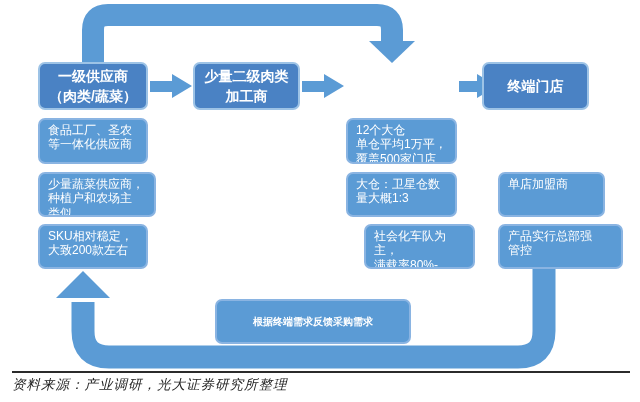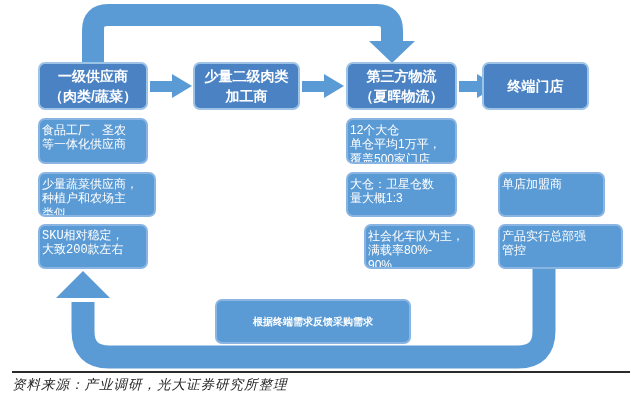--- a/index.html
+++ b/index.html
@@ -25,21 +25,21 @@
     position:absolute;box-sizing:border-box;border-radius:7px;
     color:var(--box-text);white-space:pre-line;overflow:hidden;
   }
   .titlebox{
     background:var(--title-box-fill);border:2px solid var(--title-box-border);
     display:flex;align-items:center;justify-content:center;text-align:center;
     font-size:14px;font-weight:bold;line-height:1.45;
   }
   .notebox{
     background:var(--note-box-fill);border:2px solid var(--note-box-border);
-    font-size:12px;line-height:1.2;padding:3px 2px;text-align:left;
+    font-size:12px;line-height:1.2;padding:3px 8px;text-align:left;
   }
   .feedbackbox{
     background:var(--note-box-fill);border:2px solid var(--note-box-border);
     display:flex;align-items:center;justify-content:center;text-align:center;
     font-size:10px;font-weight:bold;
   }
   #separator{
     position:absolute;left:12px;top:371px;width:618px;height:2px;
     background:#2b2b2b;
   }
@@ -64,30 +64,28 @@
 
     <polygon class="blockarrow" points="150,81 172,81 172,74 192,86 172,98 172,92 150,92"></polygon>
     <polygon class="blockarrow" points="302,81 324,81 324,74 344,86 324,98 324,92 302,92"></polygon>
     <polygon class="blockarrow" points="459,81 477,81 477,74 497,86 477,98 477,92 459,92"></polygon>
   </svg>
 
   <div class="box titlebox" style="left:38px;top:62px;width:110px;height:48px;">一级供应商
 （肉类/蔬菜）</div>
   <div class="box titlebox" style="left:193px;top:62px;width:107px;height:48px;">少量二级肉类
 加工商</div>
-  <div class="box titlebox" style="left:346px;top:62px;width:111px;height:48px;">第三方物流
-（夏晖物流）</div>
   <div class="box titlebox" style="left:482px;top:62px;width:107px;height:48px;">终端门店</div>
 
   <div class="box notebox" style="left:38px;top:118px;width:110px;height:46px;">食品工厂、圣农
 等一体化供应商</div>
   <div class="box notebox" style="left:38px;top:172px;width:118px;height:45px;">少量蔬菜供应商，
 种植户和农场主
 类似</div>
-  <div class="box notebox" style="left:38px;top:224px;width:110px;height:45px;font-family:Liberation Mono, monospace;">SKU相对稳定，
+  <div class="box notebox" style="left:38px;top:224px;width:110px;height:45px;">SKU相对稳定，
 大致200款左右</div>
 
   <div class="box notebox" style="left:346px;top:118px;width:111px;height:46px;">12个大仓
 单仓平均1万平，
 覆盖500家门店</div>
   <div class="box notebox" style="left:346px;top:172px;width:111px;height:45px;">大仓：卫星仓数
 量大概1:3</div>
   <div class="box notebox" style="left:364px;top:224px;width:111px;height:45px;">社会化车队为主，
 满载率80%-
 90%</div>

